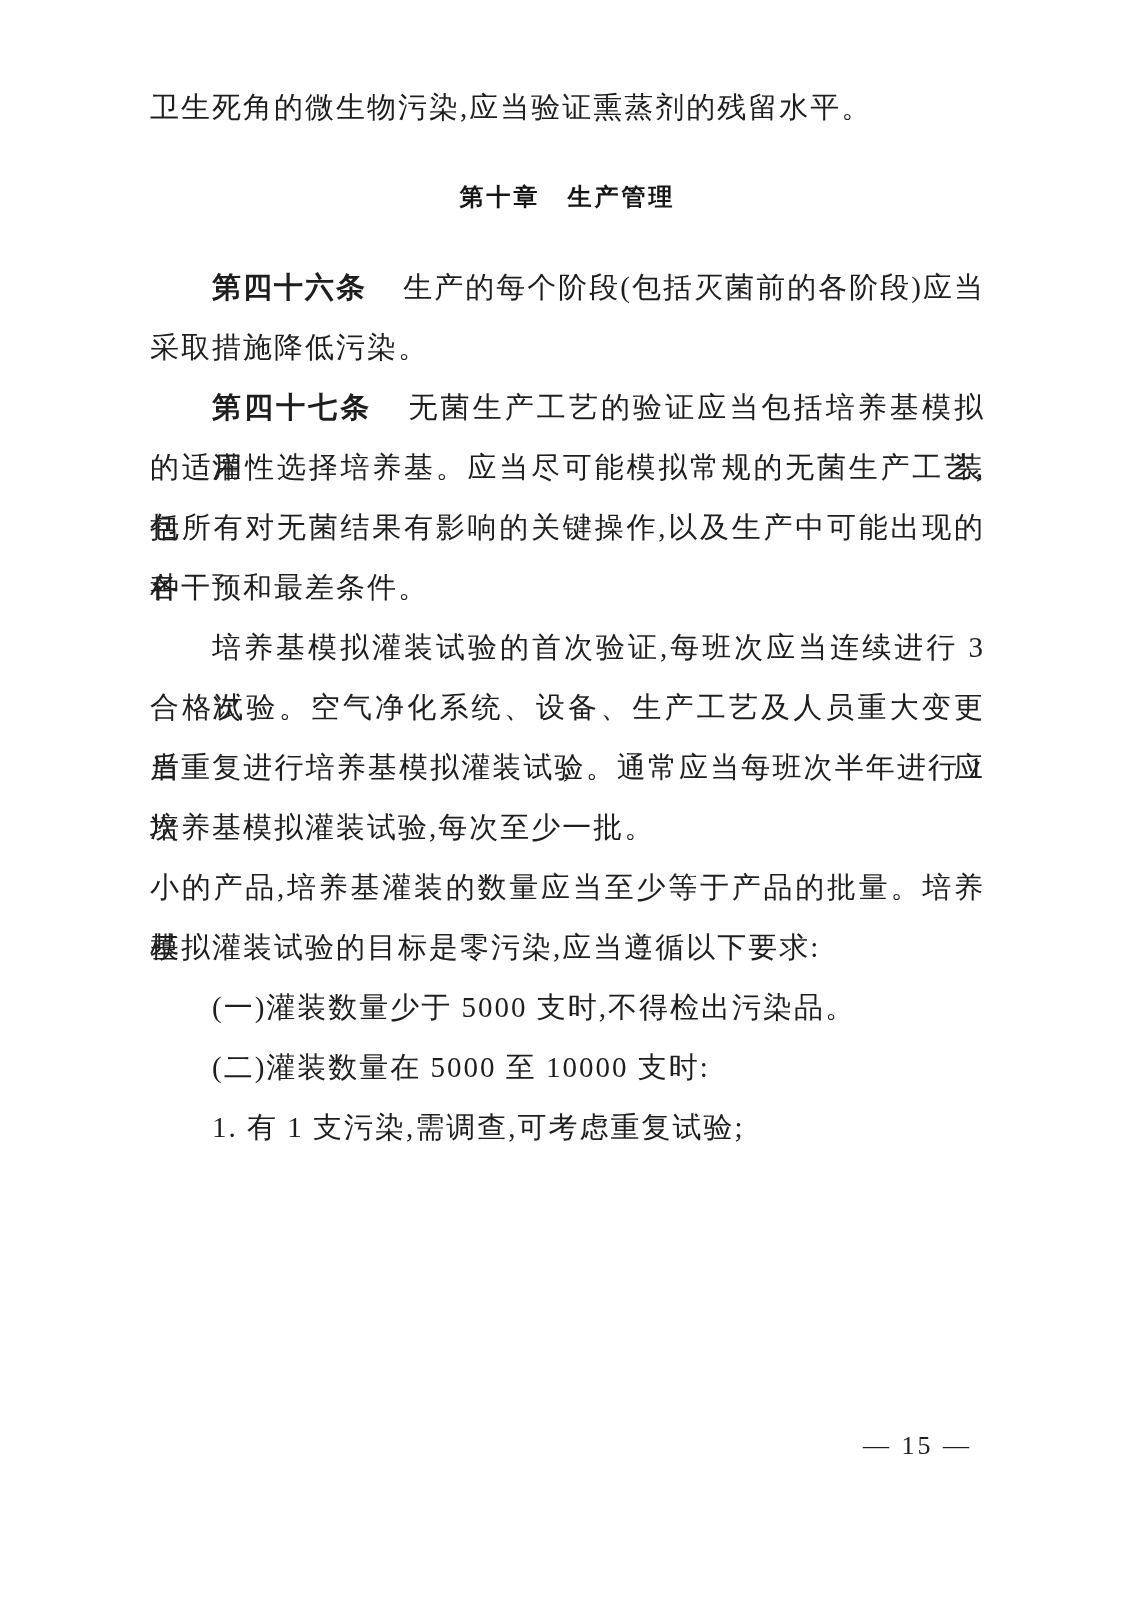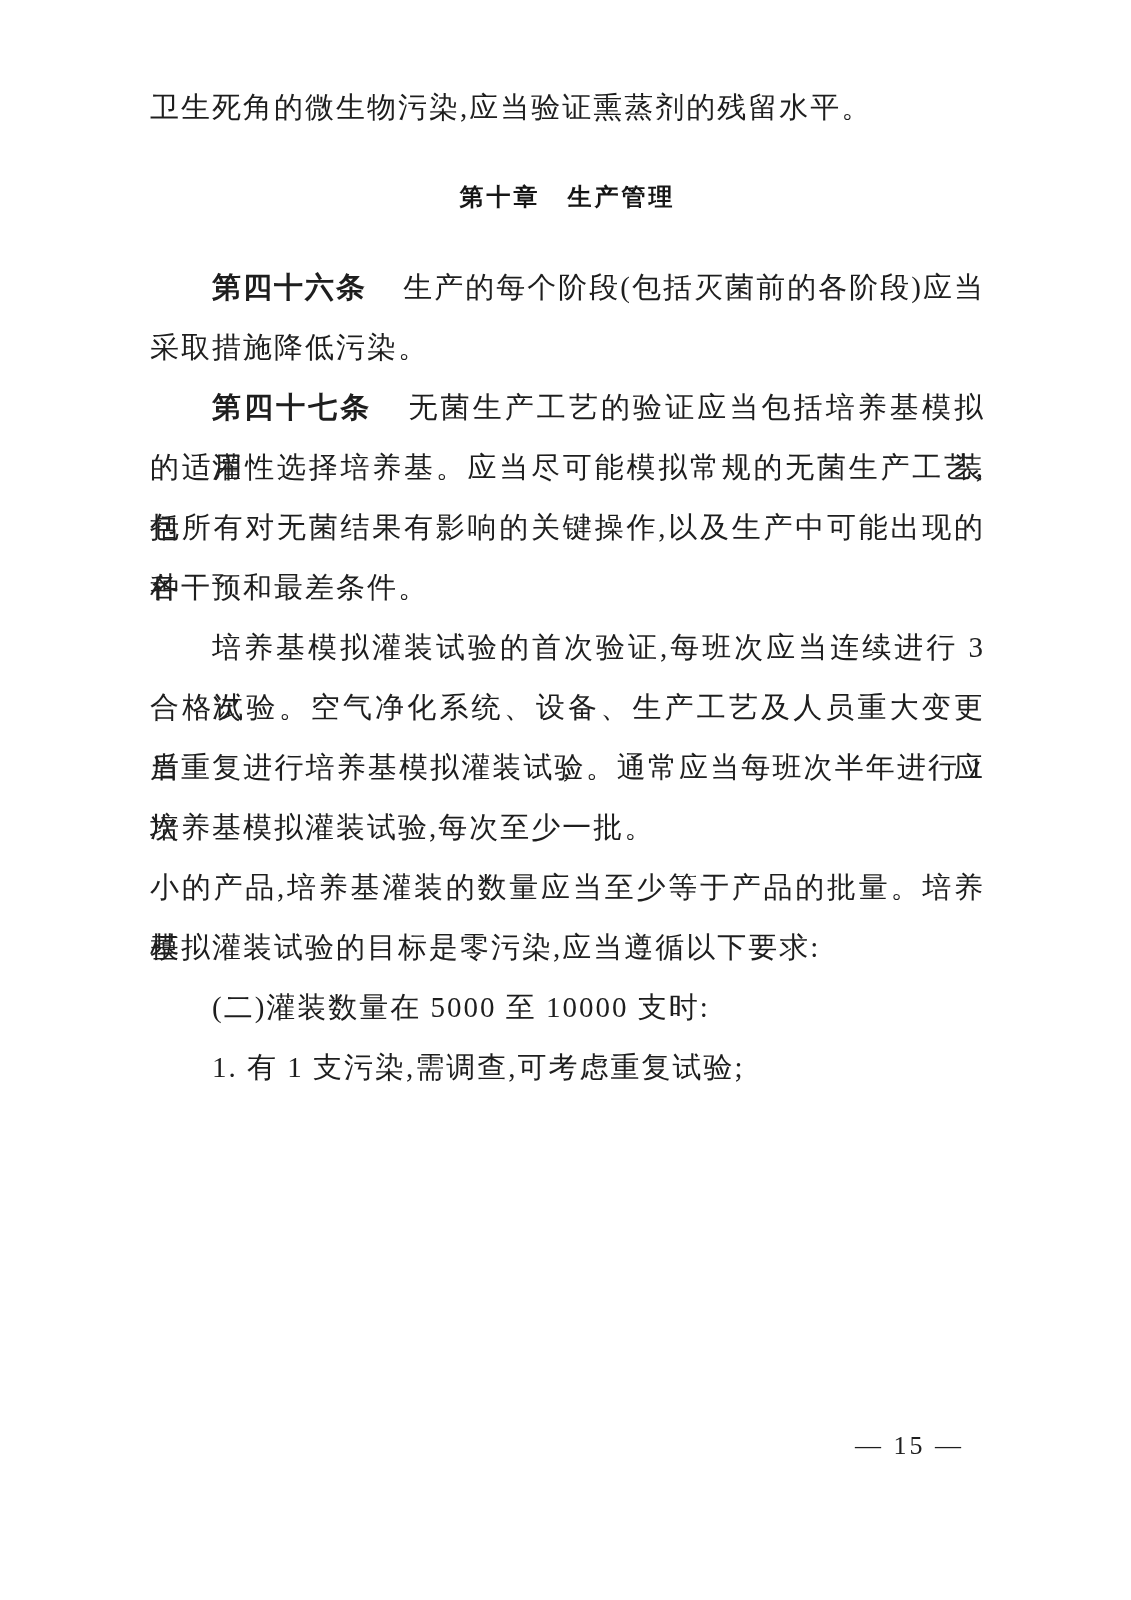--- a/index.html
+++ b/index.html
@@ -45,21 +45,21 @@
     text-align: center;
     font-weight: bold;
     font-size: 24px;
     letter-spacing: 3px;
     font-family: "Liberation Sans", "DejaVu Sans", sans-serif;
     color: #161616;
   }
   .page-number {
     position: absolute;
     top: 1431px;
-    right: 167px;
+    right: 159px;
     font-size: 26px;
     letter-spacing: 3px;
     color: #1e1e1e;
     font-family: "Liberation Serif", "DejaVu Serif", serif;
   }
 </style>
 </head>
 <body>
 
 <div class="page">
@@ -84,20 +84,23 @@
         <div class="line fill indent">培养基模拟灌装试验的首次验证,每班次应当连续进行 3 次</div>
         <div class="line fill">合格试验。空气净化系统、设备、生产工艺及人员重大变更后,应</div>
         <div class="line fill">当重复进行培养基模拟灌装试验。通常应当每班次半年进行 1 次</div>
         <div class="line">培养基模拟灌装试验,每次至少一批。</div>
       </div>
       <div class="para">
         <div class="line fill">小的产品,培养基灌装的数量应当至少等于产品的批量。培养基</div>
         <div class="line">模拟灌装试验的目标是零污染,应当遵循以下要求:</div>
       </div>
       <div class="para">
+        <div class="line indent">(一)灌装数量少于 5000 支时,不得检出污染品。</div>
+      </div>
+      <div class="para">
         <div class="line indent">(二)灌装数量在 5000 至 10000 支时:</div>
       </div>
       <div class="para">
         <div class="line indent">1. 有 1 支污染,需调查,可考虑重复试验;</div>
       </div>
     </div>
   <div class="page-number">— 15 —</div>
 </div>
 
 </body></html>

